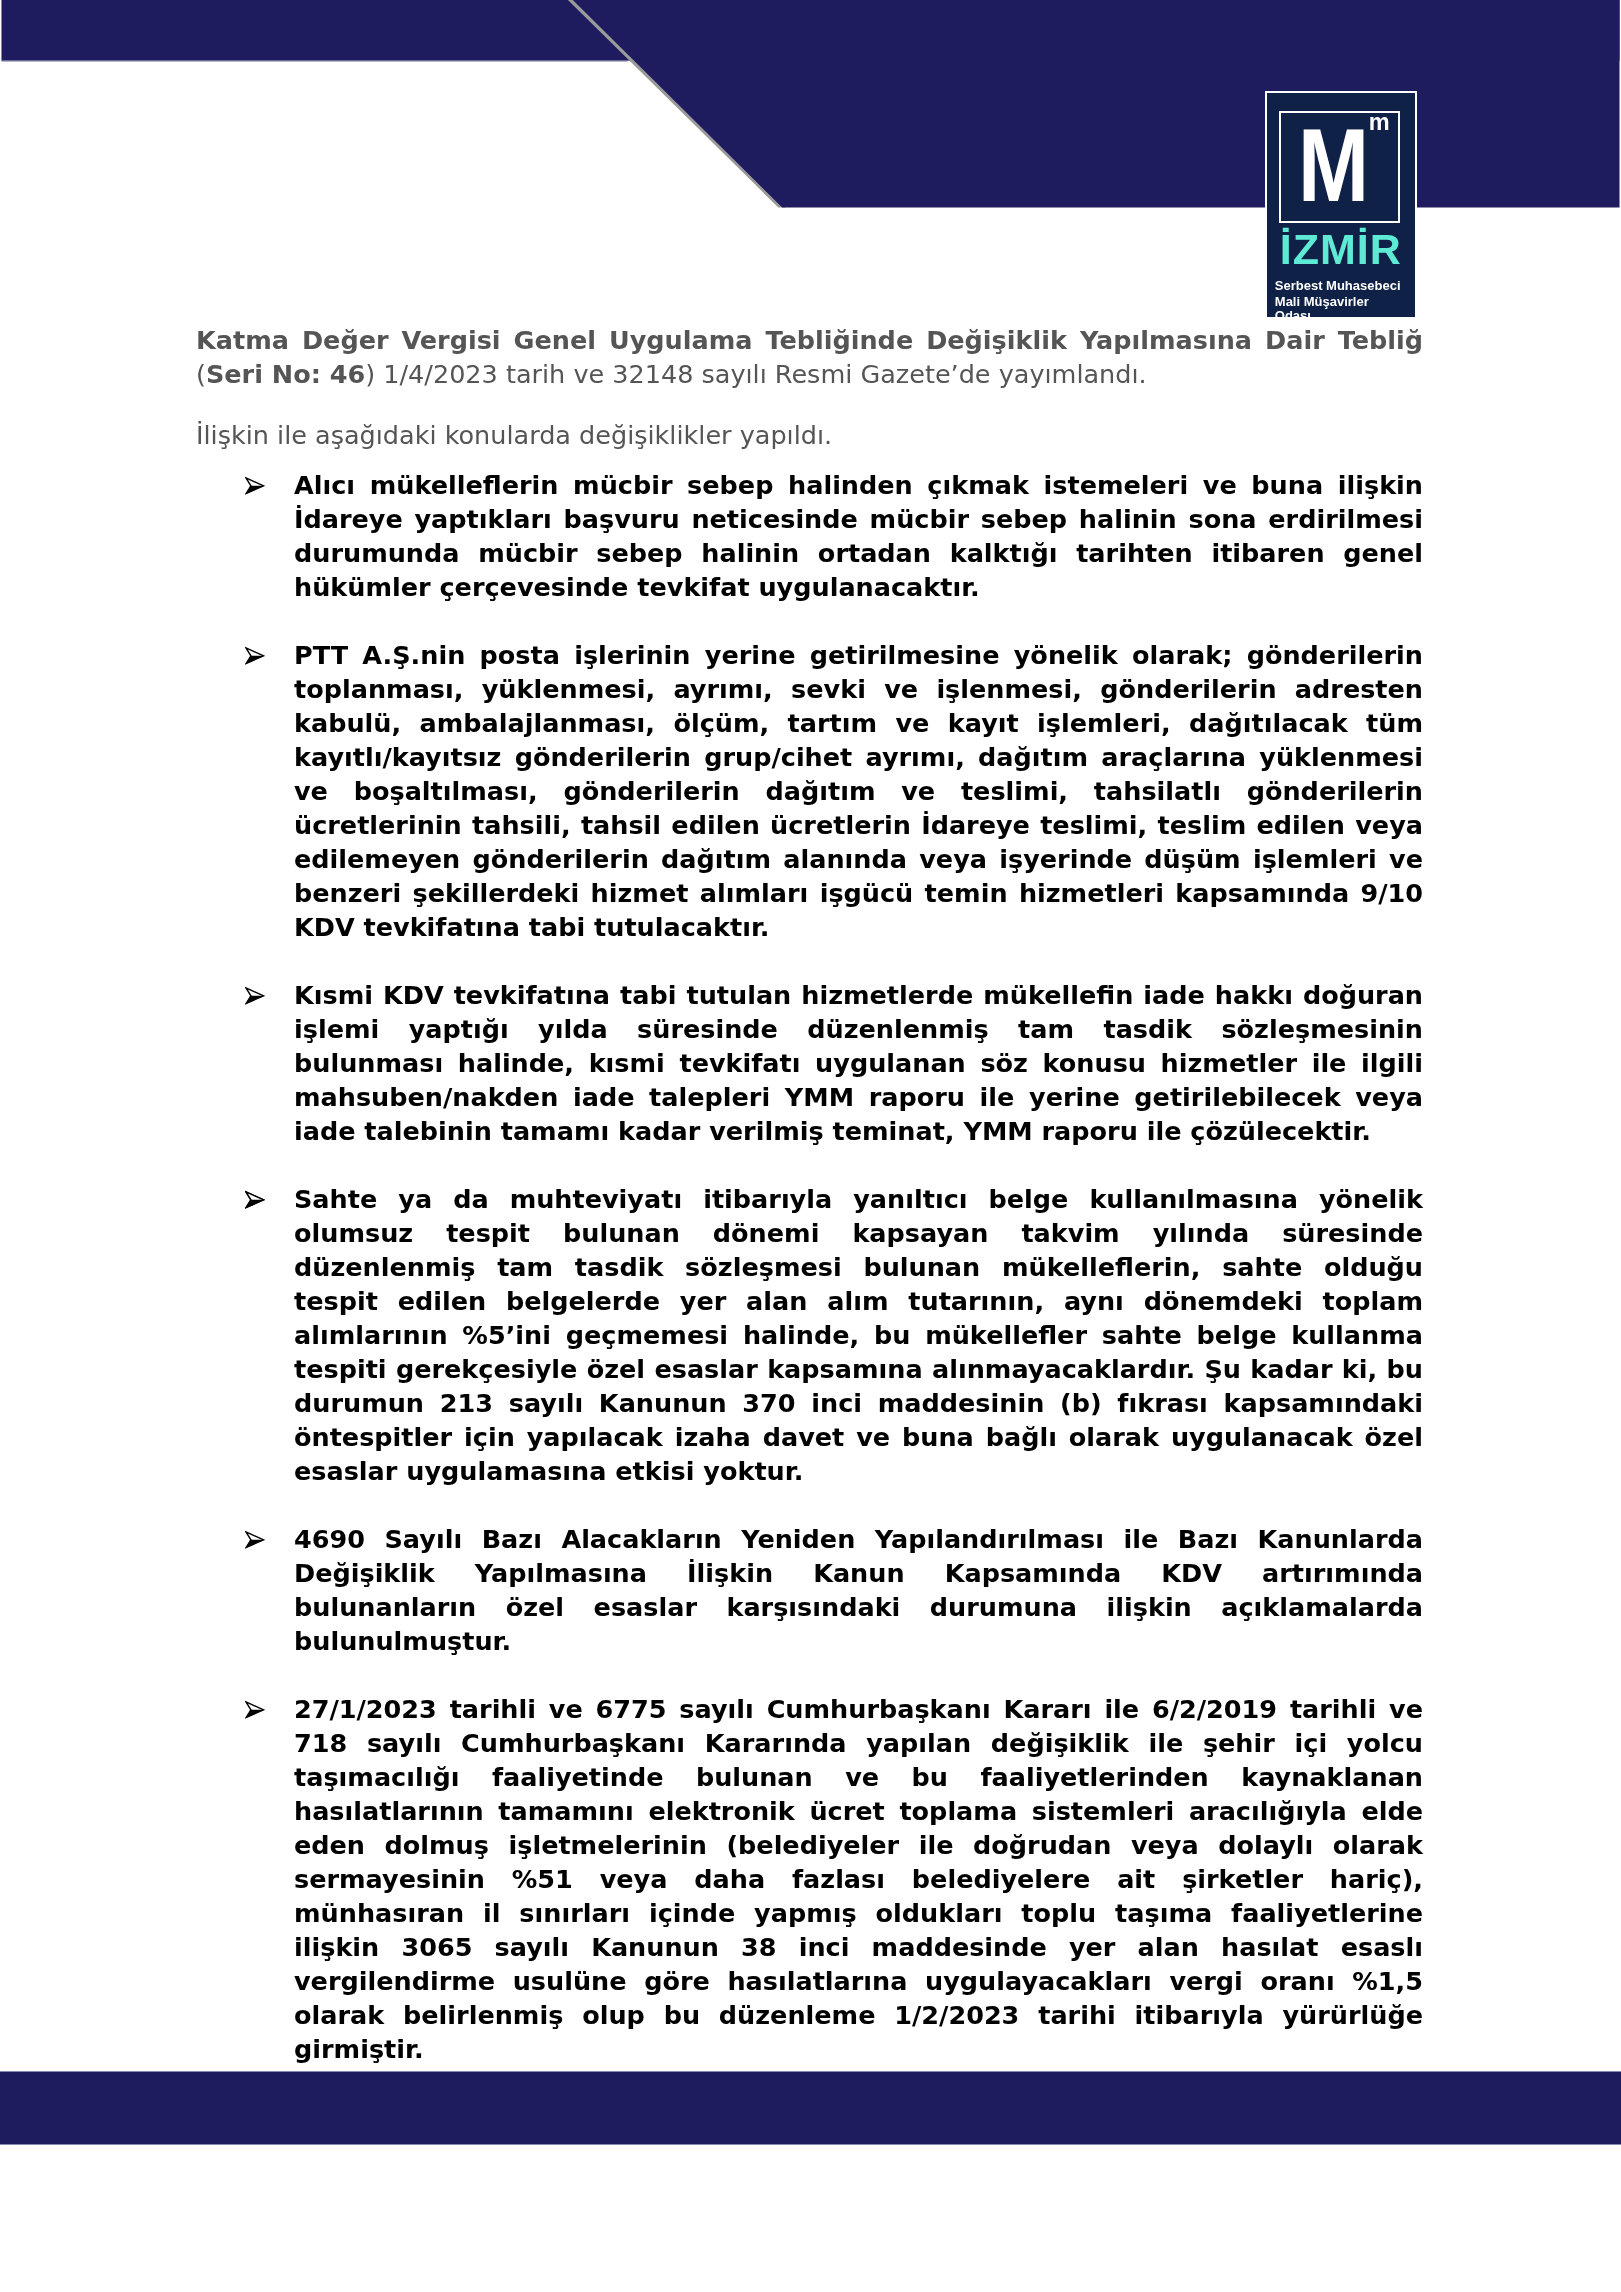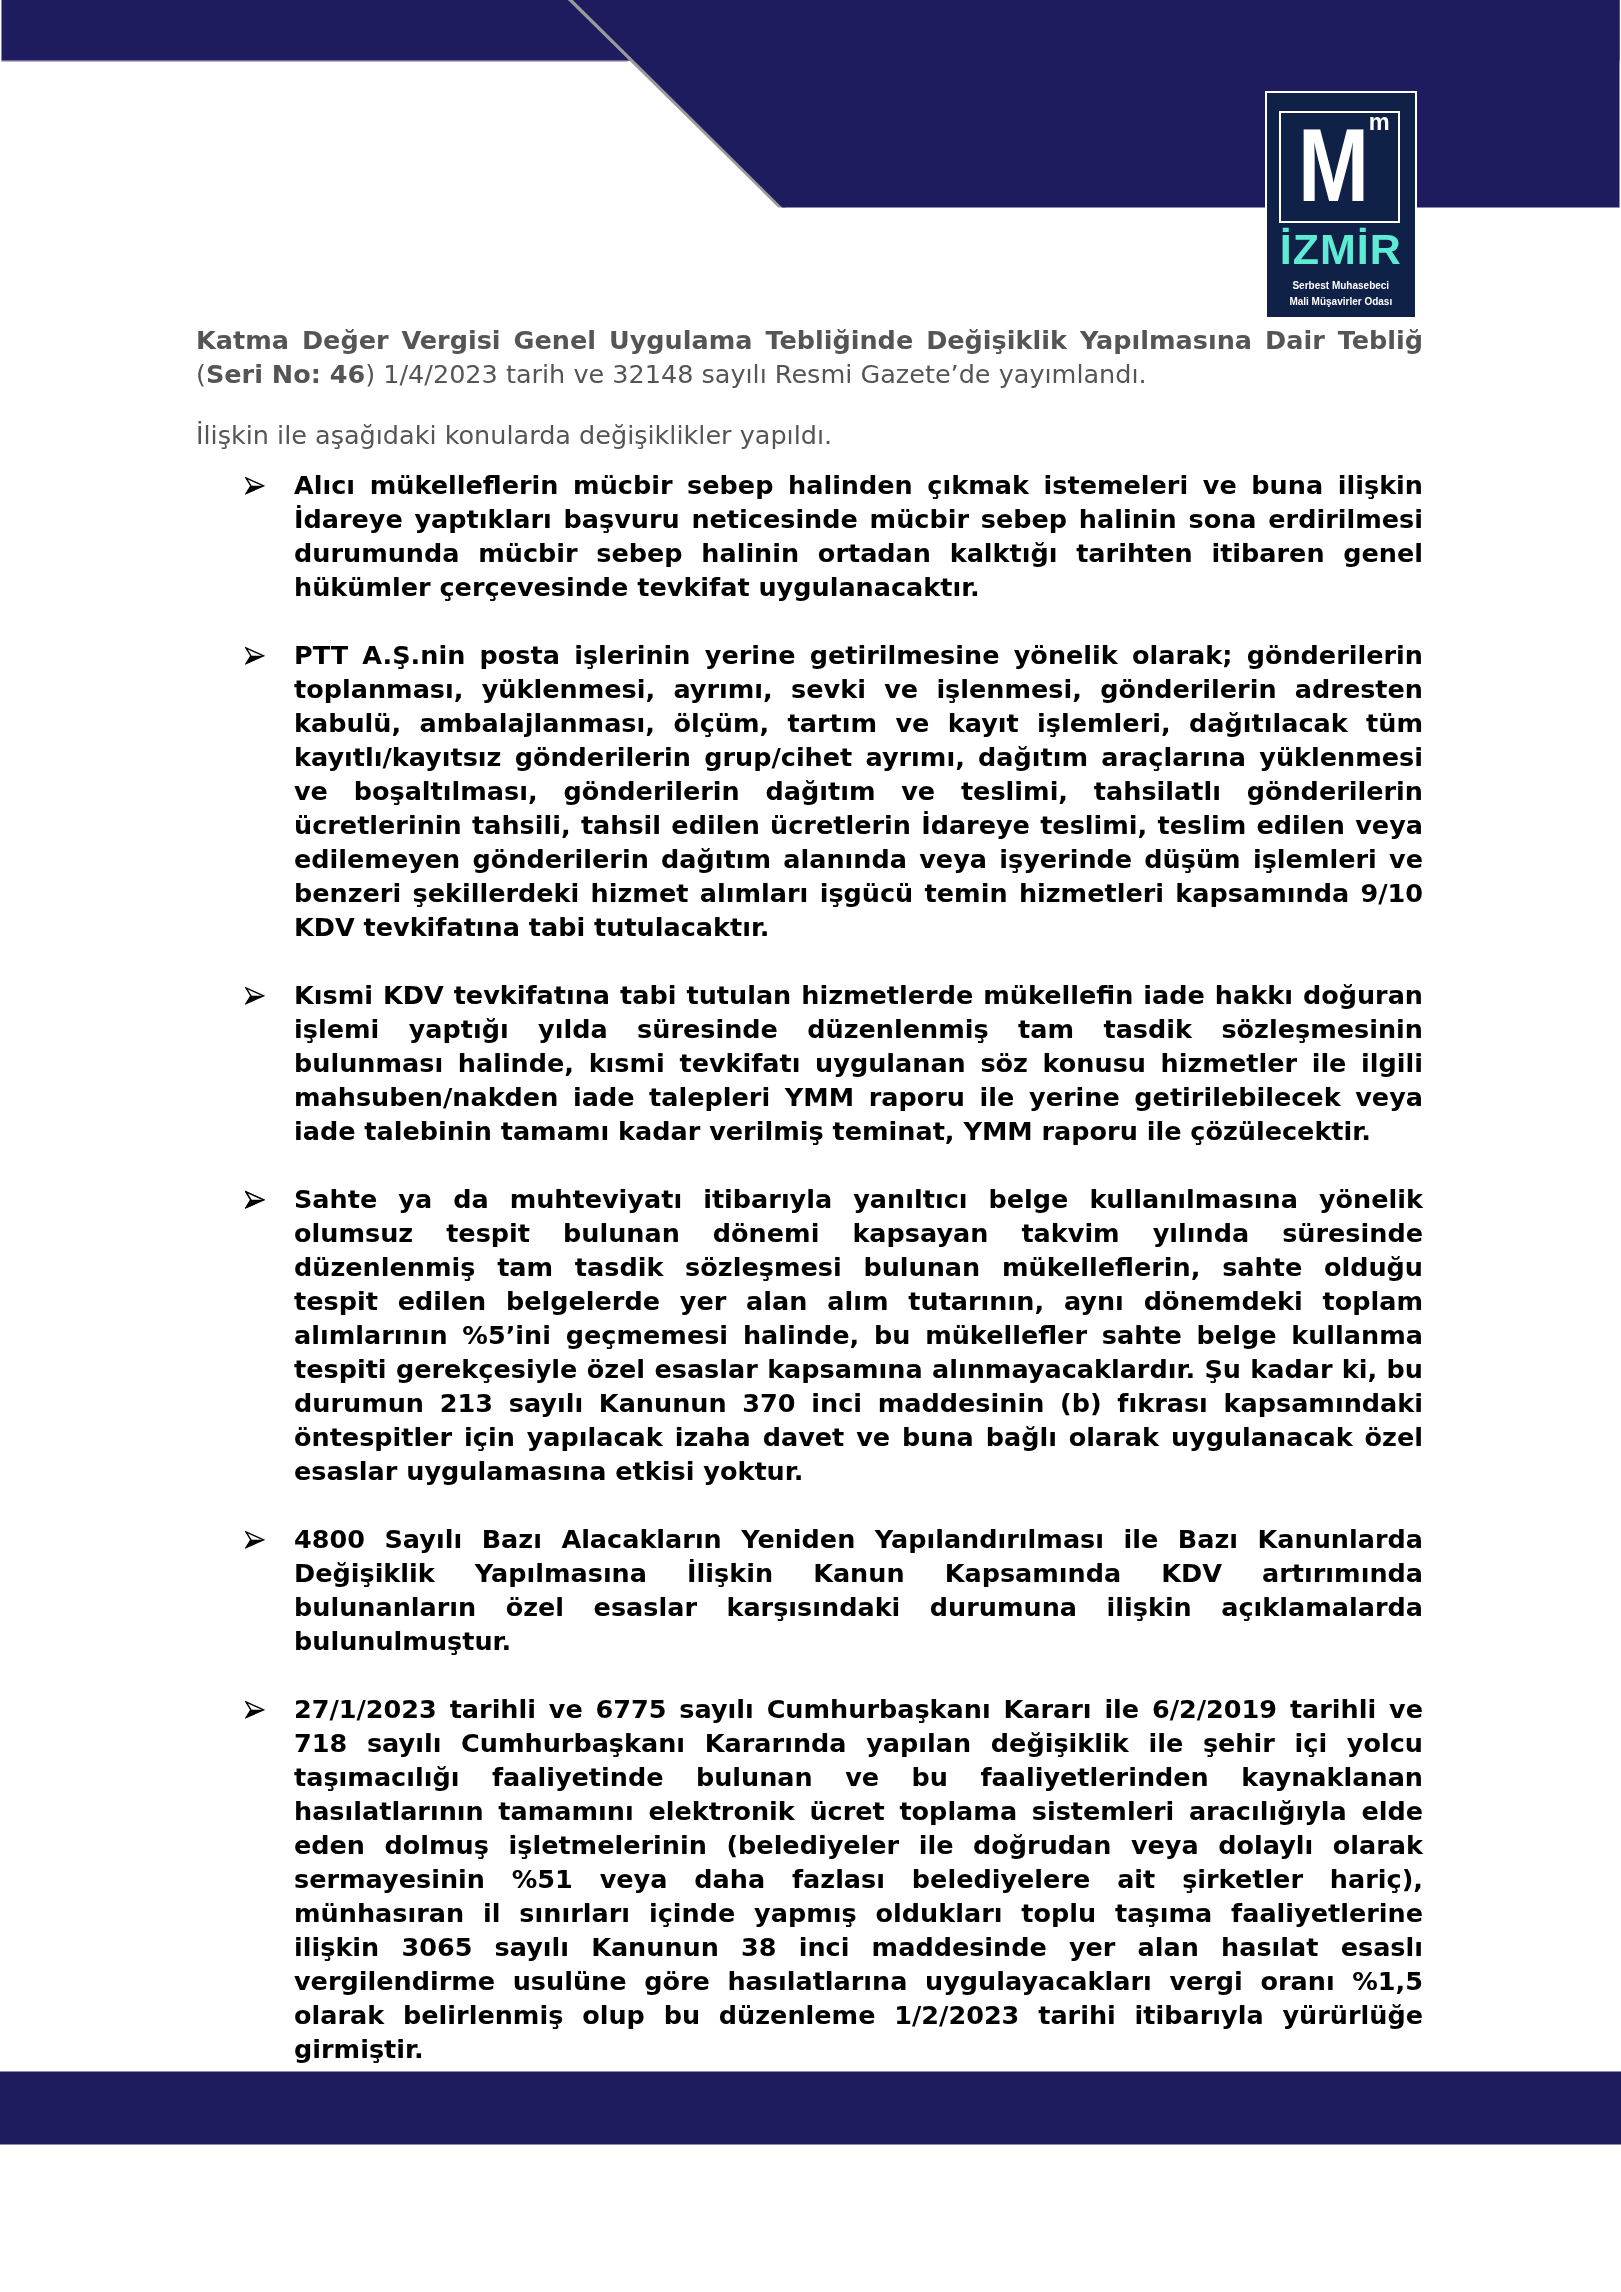--- a/index.html
+++ b/index.html
@@ -25,22 +25,22 @@
   .logo-sup {
     position: absolute; left: 88px; top: -2px; color: #fff;
     font-family: "Liberation Sans", sans-serif; font-weight: bold; font-size: 23.5px; line-height: 23.5px;
   }
   .logo-city {
     position: absolute; left: 11.8px; top: 135px; width: 124px; text-align: center;
     color: #5eead4; font-family: "Liberation Sans", sans-serif; font-weight: bold;
     font-size: 43px; line-height: 43px; letter-spacing: 1px;
   }
   .logo-sub {
-    position: absolute; left: 7.8px; width: 132px; text-align: center; color: #fff;
-    font-family: "Liberation Sans", sans-serif; font-weight: bold; font-size: 10px; line-height: 13.7px;
+    position: absolute; left: 7.8px; width: 132px; color: #fff;
+    font-family: "Liberation Sans", sans-serif; font-weight: bold; font-size: 13px; line-height: 13.7px;
   }
   .logo-sub.l1 { top: 186px; }
   .logo-sub.l2 { top: 202px; }
 
   .content { position: absolute; left: 196px; top: 323px; width: 1227px; }
   .intro {
     color: #555555; font-size: 25.5px; line-height: 34px; text-align: justify;
     margin: 0;
   }
   .intro b { font-weight: bold; }
@@ -117,21 +117,21 @@
       <polygon points="1,2 19,10 1,18 6,10" fill="#ffffff" stroke="#000" stroke-width="1.4"></polygon>
       <polygon points="1,18 19,10 6,10" fill="#000"></polygon>
     </svg>
     <span class="item-text">Sahte ya da muhteviyatı itibarıyla yanıltıcı belge kullanılmasına yönelik olumsuz tespit bulunan dönemi kapsayan takvim yılında süresinde düzenlenmiş tam tasdik sözleşmesi bulunan mükelleflerin, sahte olduğu tespit edilen belgelerde yer alan alım tutarının, aynı dönemdeki toplam alımlarının %5’ini geçmemesi halinde, bu mükellefler sahte belge kullanma tespiti gerekçesiyle özel esaslar kapsamına alınmayacaklardır. Şu kadar ki, bu durumun 213 sayılı Kanunun 370 inci maddesinin (b) fıkrası kapsamındaki öntespitler için yapılacak izaha davet ve buna bağlı olarak uygulanacak özel esaslar uygulamasına etkisi yoktur.</span>
   </li>
       <li>
     <svg class="bullet" viewBox="0 0 20 20" xmlns="http://www.w3.org/2000/svg">
       <polygon points="1,2 19,10 1,18 6,10" fill="#ffffff" stroke="#000" stroke-width="1.4"></polygon>
       <polygon points="1,18 19,10 6,10" fill="#000"></polygon>
     </svg>
-    <span class="item-text">4800 Sayılı Bazı Alacakların Yeniden Yapılandırılması ile Bazı Kanunlarda Değişiklik Yapılmasına İlişkin Kanun Kapsamında KDV artırımında bulunanların özel esaslar karşısındaki durumuna ilişkin açıklamalarda bulunulmuştur.</span>
+    <span class="item-text">4690 Sayılı Bazı Alacakların Yeniden Yapılandırılması ile Bazı Kanunlarda Değişiklik Yapılmasına İlişkin Kanun Kapsamında KDV artırımında bulunanların özel esaslar karşısındaki durumuna ilişkin açıklamalarda bulunulmuştur.</span>
   </li>
       <li>
     <svg class="bullet" viewBox="0 0 20 20" xmlns="http://www.w3.org/2000/svg">
       <polygon points="1,2 19,10 1,18 6,10" fill="#ffffff" stroke="#000" stroke-width="1.4"></polygon>
       <polygon points="1,18 19,10 6,10" fill="#000"></polygon>
     </svg>
     <span class="item-text">27/1/2023 tarihli ve 6775 sayılı Cumhurbaşkanı Kararı ile 6/2/2019 tarihli ve 718 sayılı Cumhurbaşkanı Kararında yapılan değişiklik ile şehir içi yolcu taşımacılığı faaliyetinde bulunan ve bu faaliyetlerinden kaynaklanan hasılatlarının tamamını elektronik ücret toplama sistemleri aracılığıyla elde eden dolmuş işletmelerinin (belediyeler ile doğrudan veya dolaylı olarak sermayesinin %51 veya daha fazlası belediyelere ait şirketler hariç), münhasıran il sınırları içinde yapmış oldukları toplu taşıma faaliyetlerine ilişkin 3065 sayılı Kanunun 38 inci maddesinde yer alan hasılat esaslı vergilendirme usulüne göre hasılatlarına uygulayacakları vergi oranı %1,5 olarak belirlenmiş olup bu düzenleme 1/2/2023 tarihi itibarıyla yürürlüğe girmiştir.</span>
   </li>
     </ul>
 </div>

